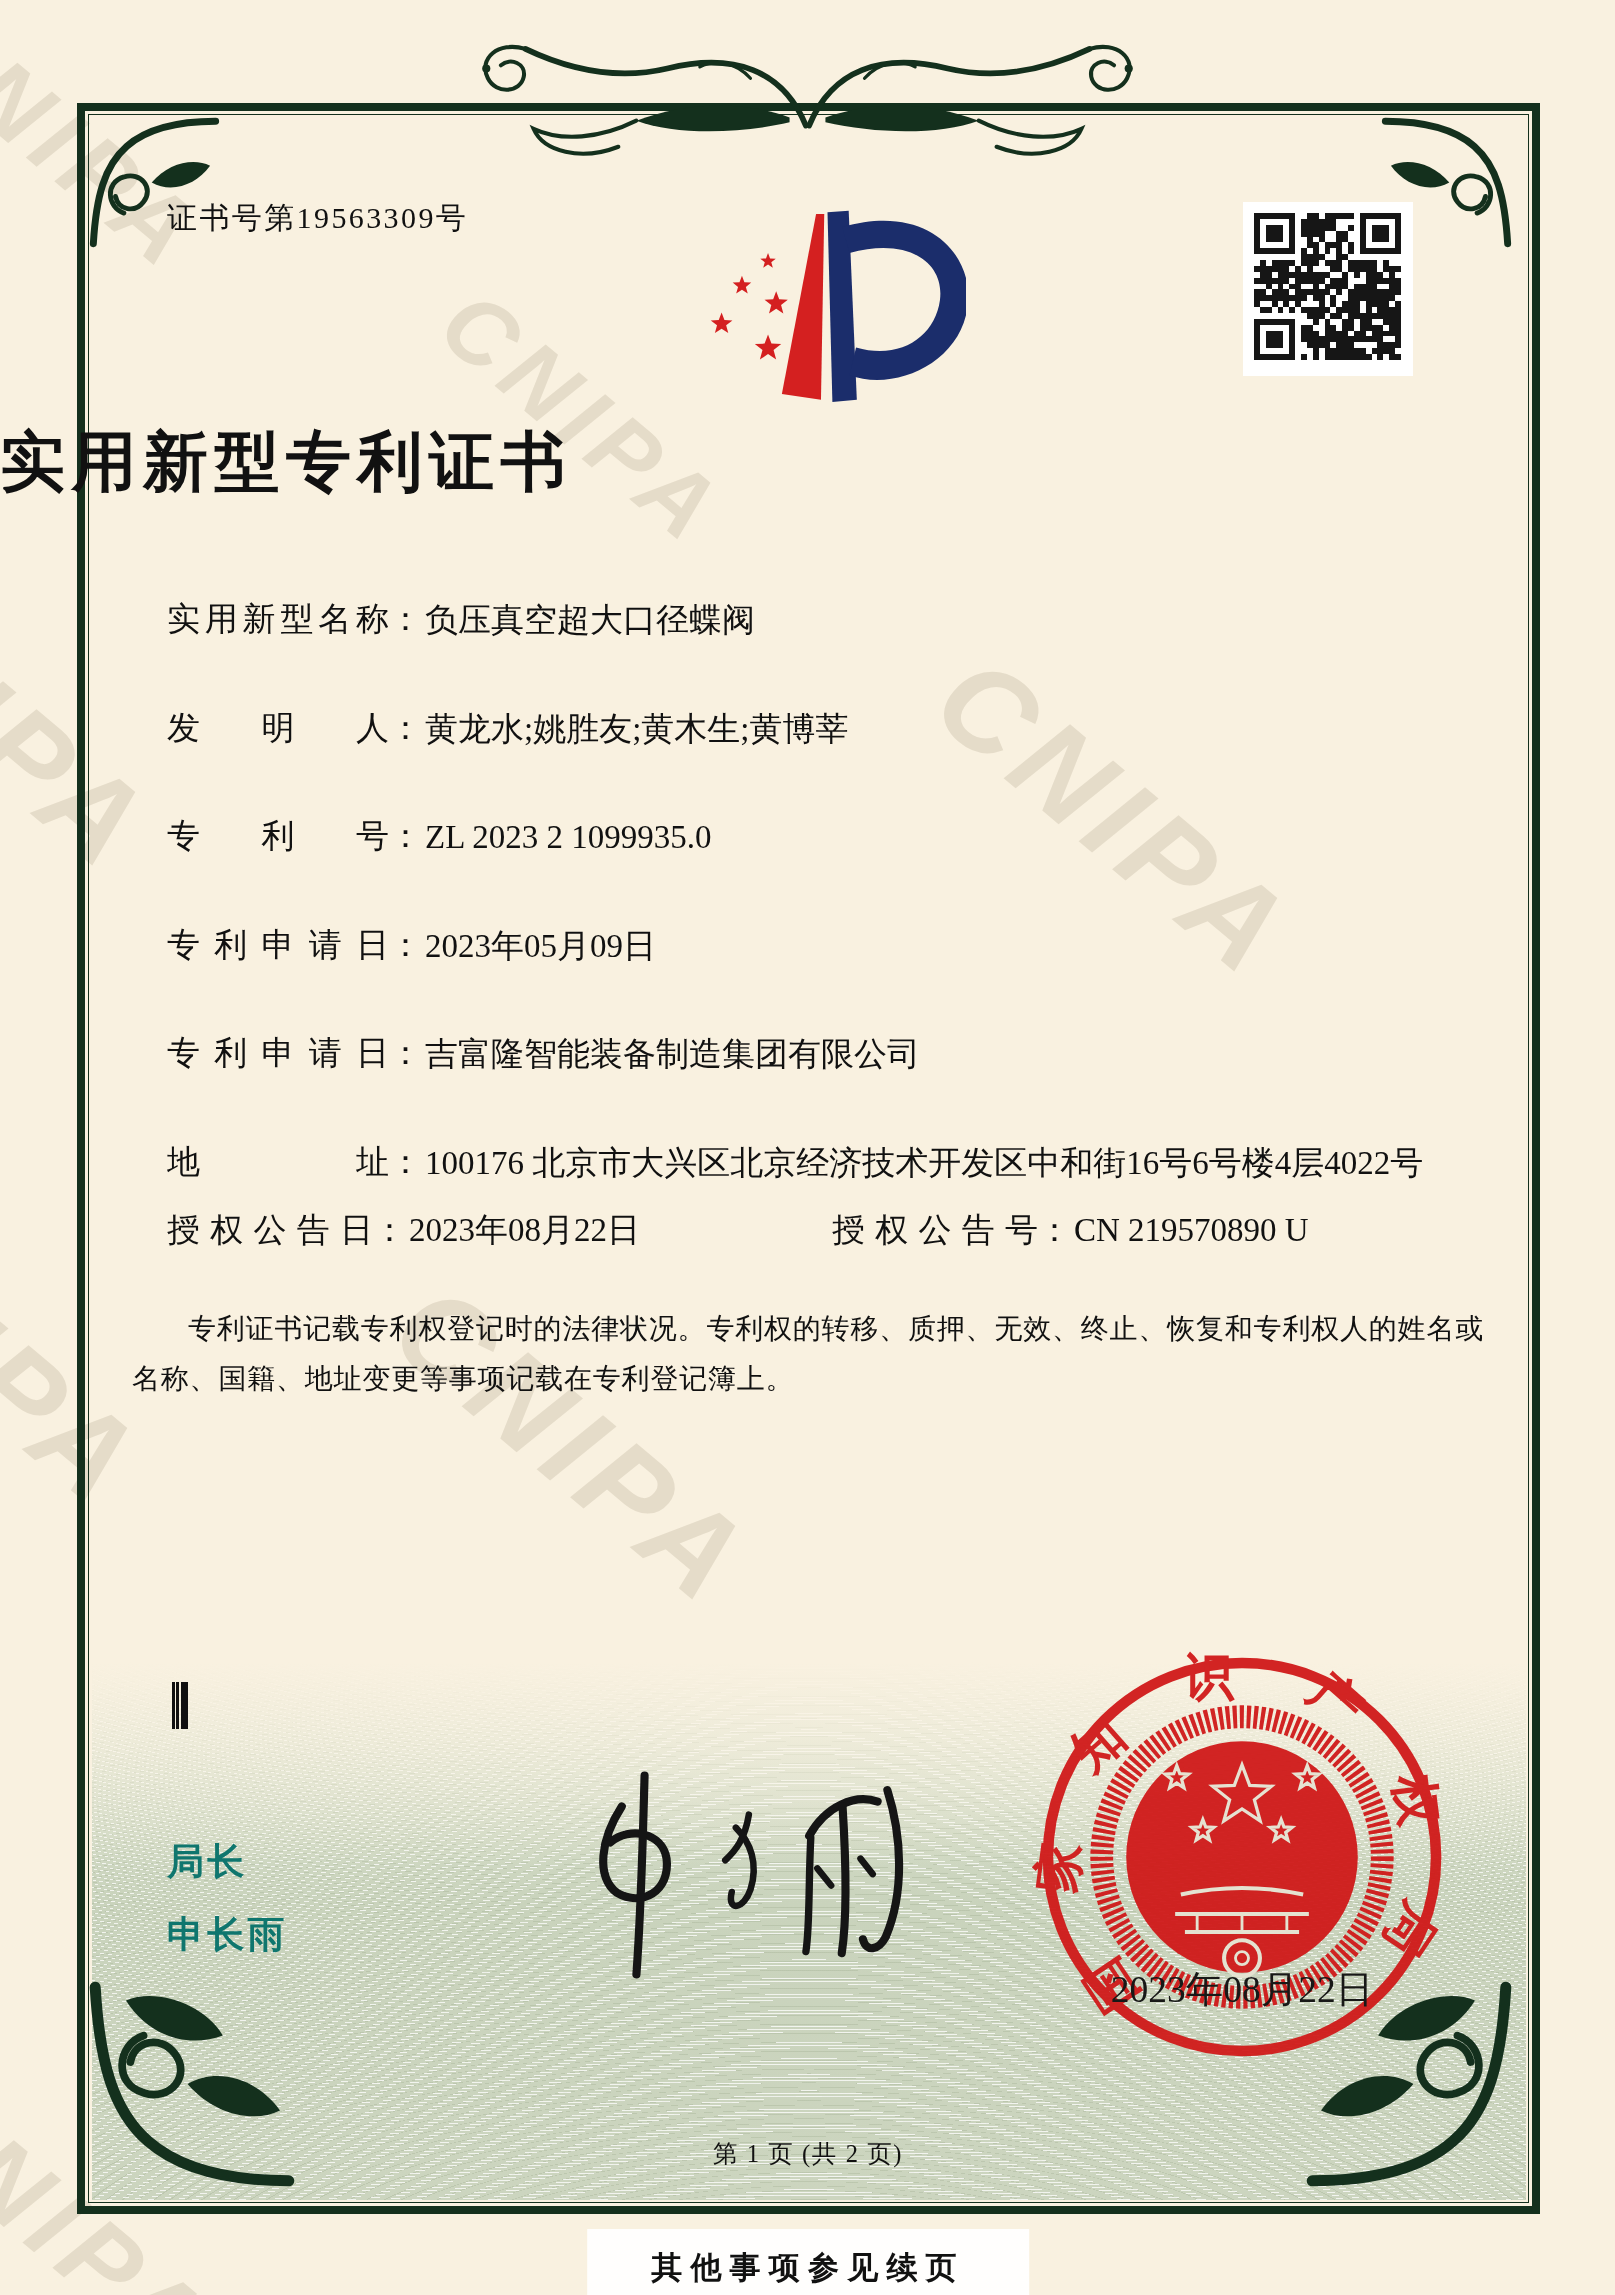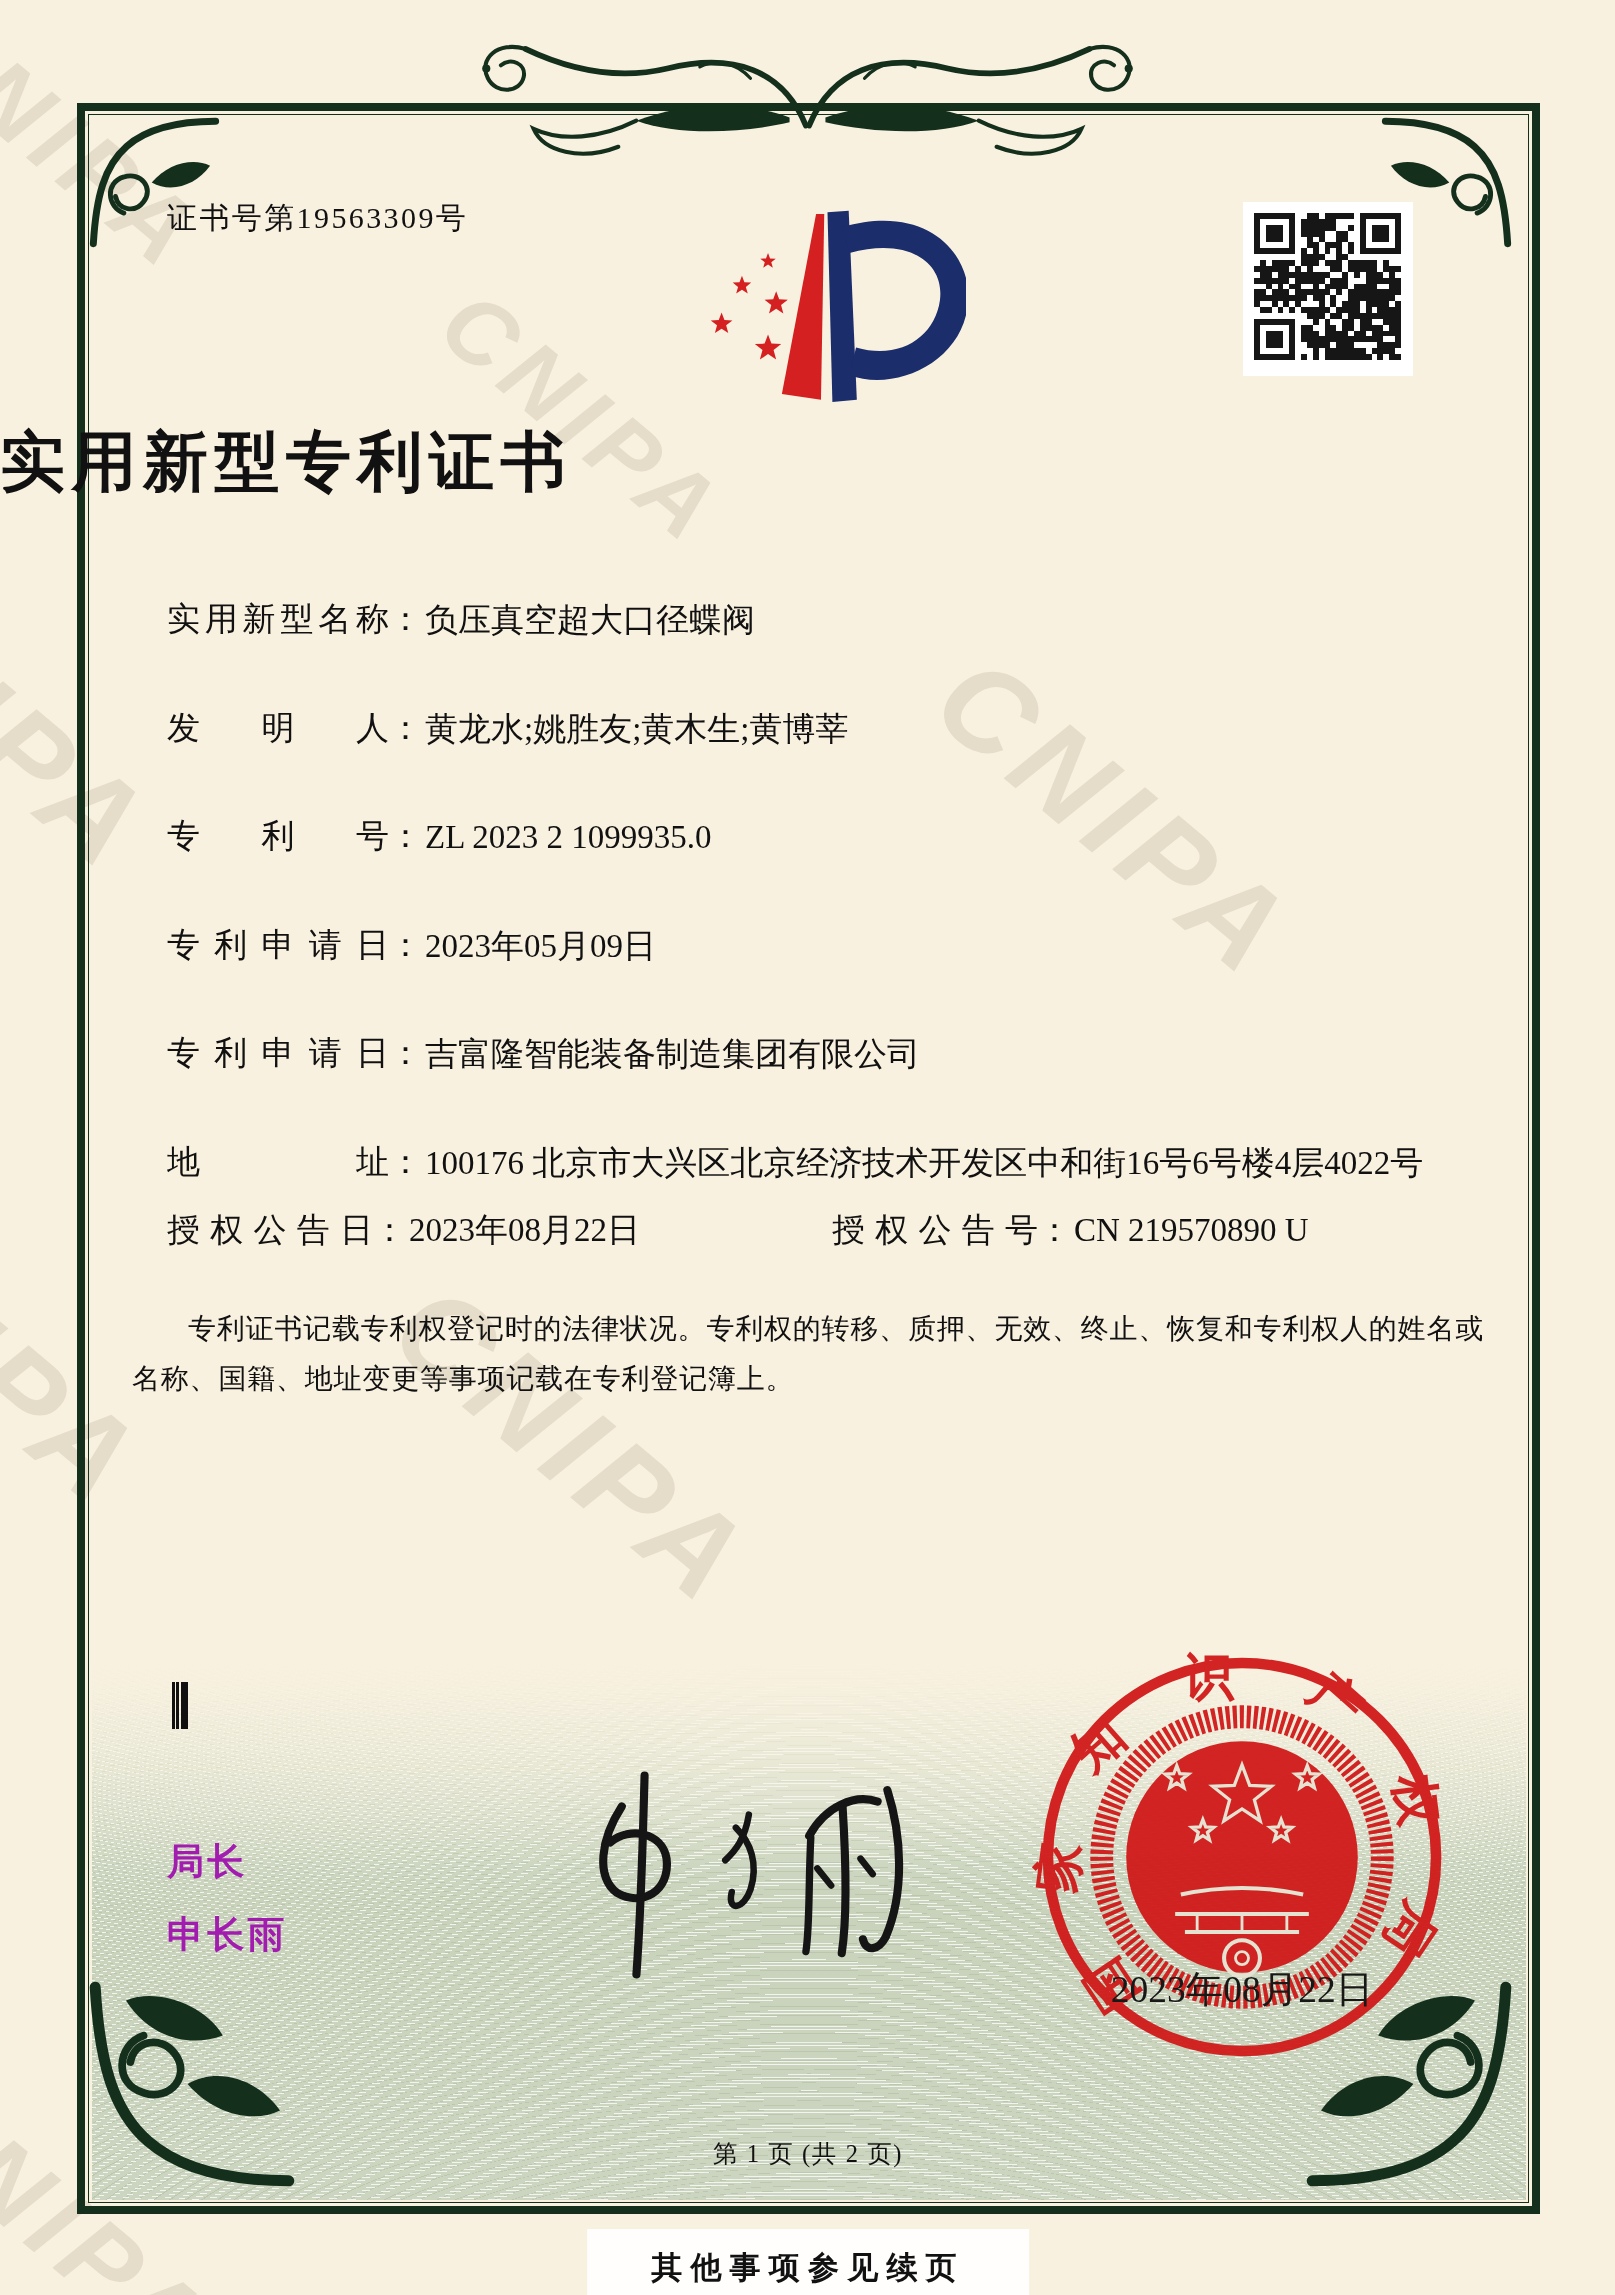--- a/index.html
+++ b/index.html
@@ -58,21 +58,21 @@
   .paras p{margin:0 0 19.6px 0;text-indent:2em;}
   
   .pagefoot{left:0;width:100%;text-align:center;font-size:24.5px;letter-spacing:1.6px;}
   .note{
     left:50%;transform:translateX(-50%);
     background:rgba(255,255,255,.92);
     font-size:31px;font-weight:700;letter-spacing:8.2px;
     padding:18px 64px;white-space:nowrap;
   }
   
-  .officer{font-family:"Liberation Sans","DejaVu Sans",sans-serif;font-weight:700;font-size:37px;letter-spacing:3.3px;color:#a21caf;}
+  .officer{font-family:"Liberation Sans","DejaVu Sans",sans-serif;font-weight:700;font-size:37px;letter-spacing:3.3px;color:#0f766e;}
   
   .qrbox{background:#fff;padding:11.4px;}
   .ornament,.corner{color:#14301d;}
 </style>
 </head>
 <body>
 
 <div class="wm" style="left:-41px;top:-16.3px;font-size:98px;">CNIPA</div>
 <div class="wm" style="left:489px;top:269px;font-size:94px;">CNIPA</div>
 <div class="wm" style="left:999px;top:628px;font-size:122px;">CNIPA</div>

